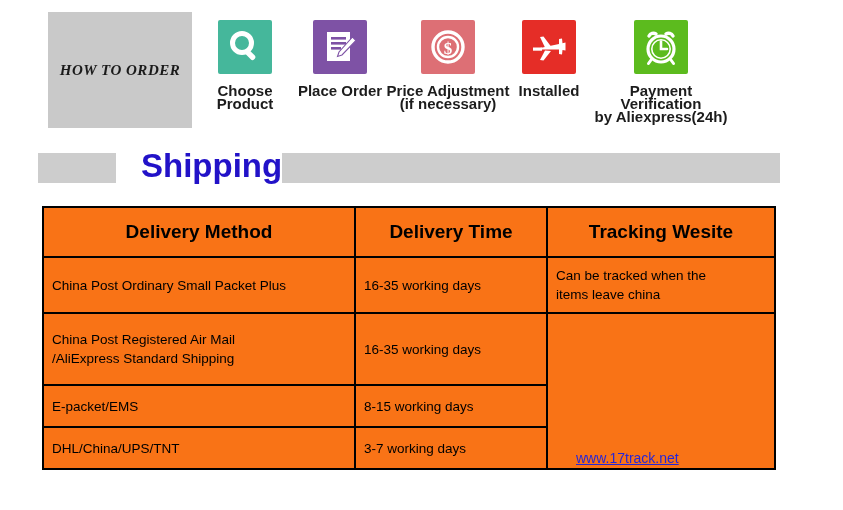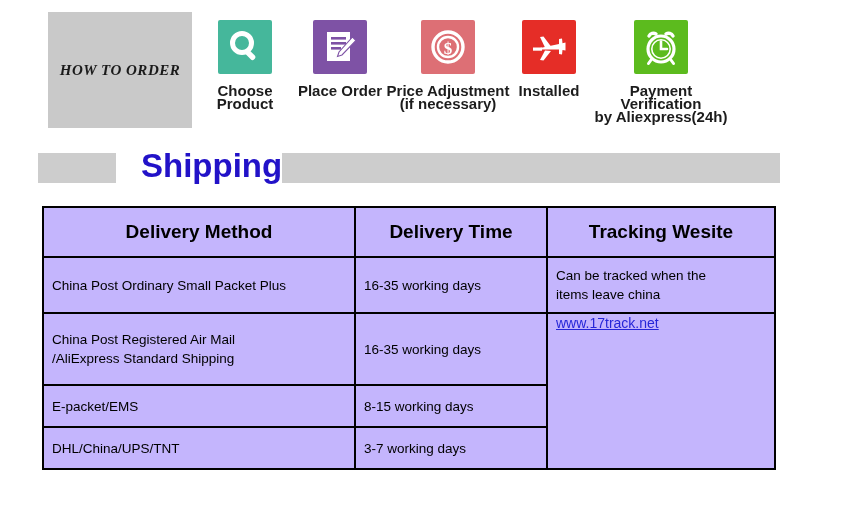--- a/index.html
+++ b/index.html
@@ -111,21 +111,21 @@
   #shipping-table-wrap {
     position: absolute;
     left: 42px;
     top: 206px;
     width: 732px;
   }
   table#shipping-table {
     border-collapse: collapse;
     width: 732px;
     table-layout: fixed;
-    background: #c4b5fd;
+    background: #f97316;
   }
   table#shipping-table td, table#shipping-table th {
     border: 2px solid #000;
     padding: 0 8px;
     vertical-align: middle;
     text-align: left;
     color: #000;
   }
   table#shipping-table thead th {
     font-size: 19px;
@@ -155,22 +155,23 @@
   }
   .track-link {
     color: #2626d8;
     text-decoration: underline;
     font-size: 14px;
     font-family: "Liberation Sans", sans-serif;
     cursor: pointer;
   }
   .track-merged-inner {
     display: flex;
-    align-items: flex-start;
+    align-items: flex-end;
     height: 100%;
+    margin-left: 20px;
   }
 </style>
 </head>
 <body>
 
 <div id="how-to-order-section">
 
   <div id="how-to-order-badge">
     <span class="badge-text">HOW TO ORDER</span>
   </div>

